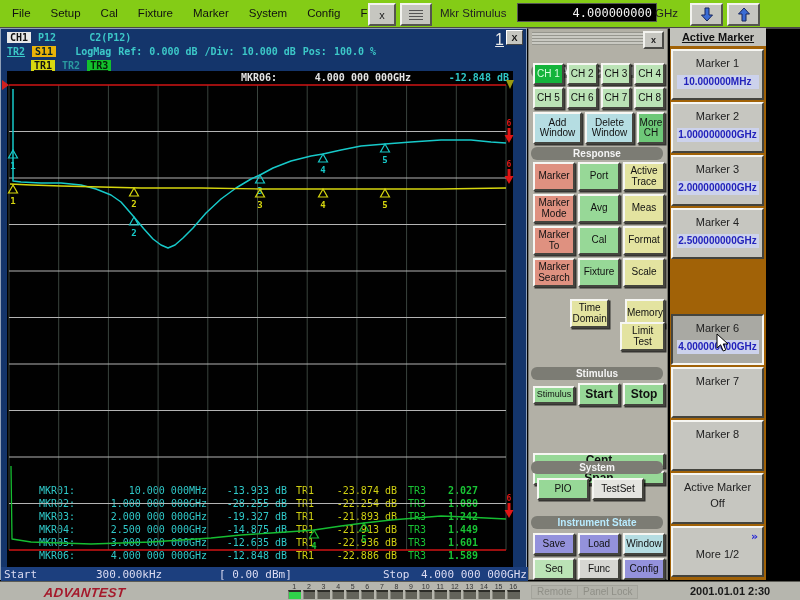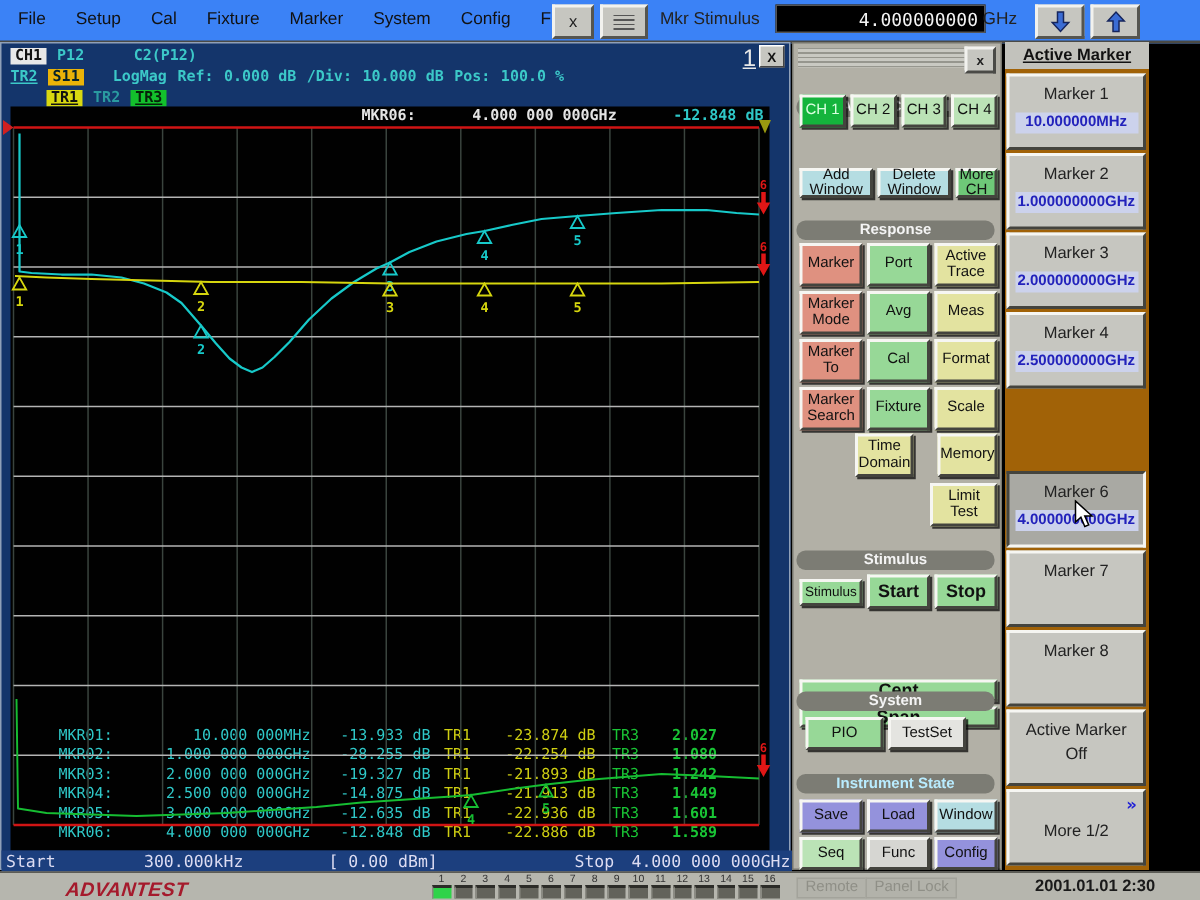--- a/index.html
+++ b/index.html
@@ -1,19 +1,19 @@
 <!DOCTYPE html>
 <html><head>
 <meta charset="utf-8">
 <style>
   html,body{margin:0;padding:0;background:#222;}
   #screen{position:relative;width:800px;height:600px;background:#000;overflow:hidden;
           font-family:"Liberation Sans",sans-serif;-webkit-font-smoothing:none;}
   
-  #menubar{position:absolute;left:0;top:0;width:800px;height:27px;background:#3b82f6;
+  #menubar{position:absolute;left:0;top:0;width:800px;height:27px;background:#84cc16;
            border-bottom:2px solid #4a4a46;}
   #menu-items{position:absolute;left:2px;top:0;height:25px;display:flex;align-items:center;}
   .menuitem{padding:0 10px;font-size:11.5px;color:#111;cursor:default;}
   .tbbtn{position:absolute;top:3px;height:19px;background:#c6c6c0;
          border:2px solid;border-color:#f2f2ee #55554f #55554f #f2f2ee;
          font-size:11px;color:#222;display:flex;align-items:center;justify-content:center;}
   #mkr-stim-label{position:absolute;left:440px;top:7px;font-size:11.5px;color:#222;}
   #mkr-stim-input{position:absolute;left:517px;top:3px;width:130px;height:17px;background:#000;
         border:1px solid #555;color:#f4f4f4;font:12px "DejaVu Sans Mono",monospace;
         text-align:right;padding:0 4px;}
@@ -247,21 +247,27 @@
     <div id="skgrip"></div>
     <div id="skclose">x</div>
 
     <div class="skhead" style="top:36px;">Active Channel</div>
     <div class="skrow" style="top:34px;height:22px;" id="ch-row1">
         <div class="btn c-brightgreen">CH 1</div>
         <div class="btn c-palegreen">CH 2</div>
         <div class="btn c-palegreen">CH 3</div>
         <div class="btn c-palegreen">CH 4</div>
       </div>
-    <div class="skrow" style="top:83px;height:20px;" id="ch-actions">
+    <div class="skrow" style="top:58px;height:22px;" id="ch-row2">
+        <div class="btn c-palegreen">CH 5</div>
+        <div class="btn c-palegreen">CH 6</div>
+        <div class="btn c-palegreen">CH 7</div>
+        <div class="btn c-palegreen">CH 8</div>
+      </div>
+    <div class="skrow" style="top:83px;height:32px;" id="ch-actions">
         <div class="btn c-paleblue">Add
 Window</div>
         <div class="btn c-paleblue">Delete
 Window</div>
         <div class="btn c-midgreen" style="flex: 0 0 28px;">More
 CH</div>
       </div>
 
     <div class="skhead" style="top:118px;">Response</div>
     <div id="resp-grid">
@@ -282,21 +288,21 @@
 To</div>
           <div class="btn c-green">Cal</div>
           <div class="btn c-yellow">Format</div>
         </div>
         <div class="skrow" style="top: 229px; height: 29px;">
           <div class="btn c-salmon">Marker
 Search</div>
           <div class="btn c-green">Fixture</div>
           <div class="btn c-yellow">Scale</div>
         </div>
-        <div class="skrow" style="top: 260px; height: 29px; gap: 16px;">
+        <div class="skrow" style="top: 270px; height: 29px; gap: 16px;">
           <div class="spacer"></div>
           <div class="btn c-yellow">Time
 Domain</div>
           <div class="btn c-yellow">Memory</div>
         </div>
         <div class="skrow" style="top: 293px; height: 29px;">
           <div class="spacer"></div>
           <div class="spacer"></div>
           <div class="btn c-yellow">Limit
 Test</div>

